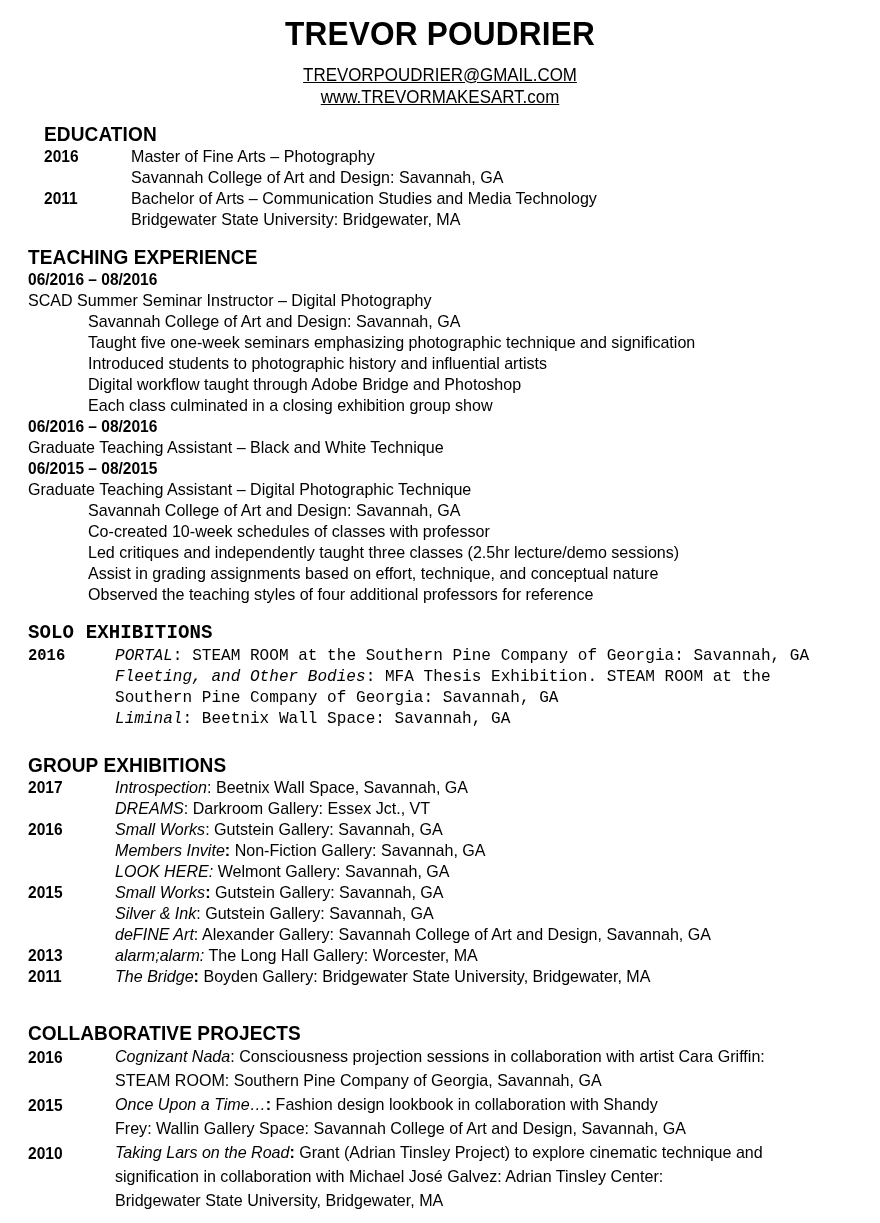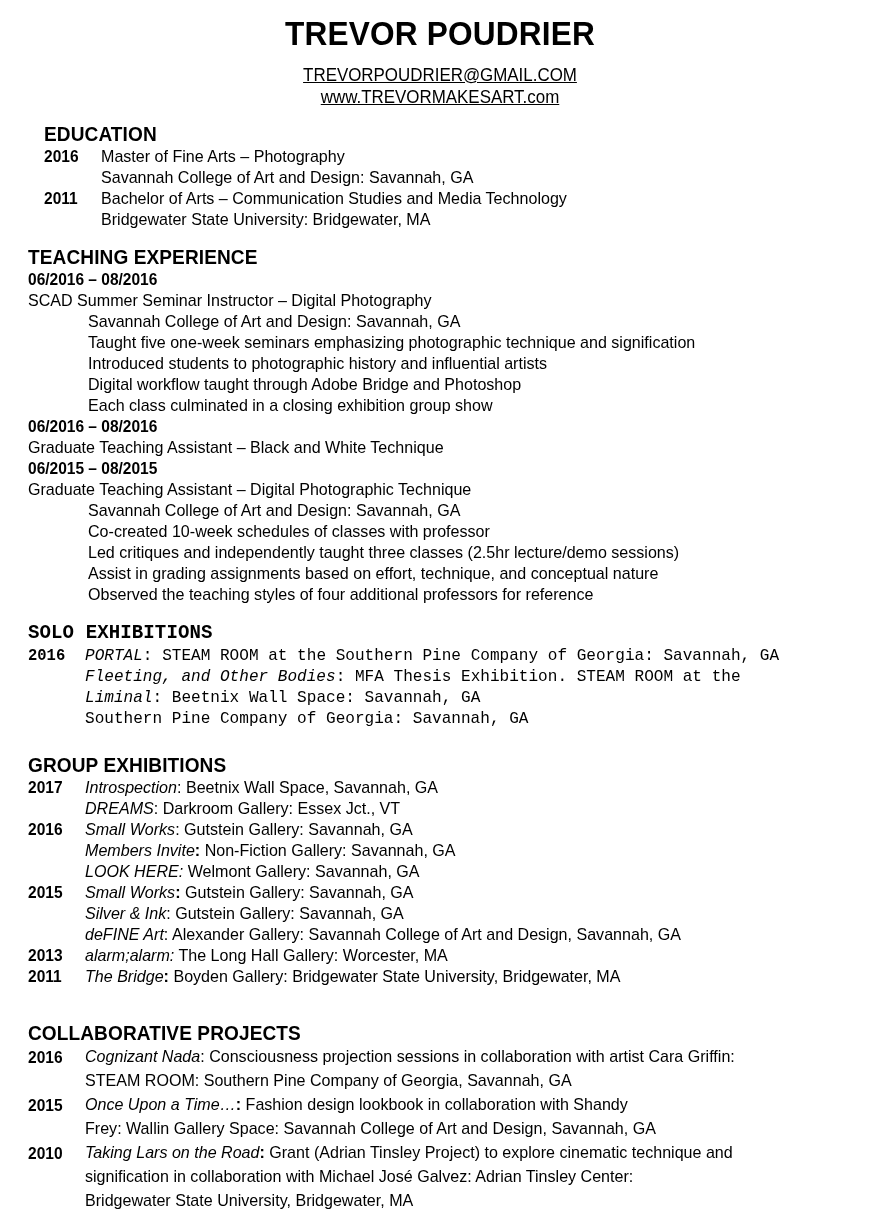--- a/index.html
+++ b/index.html
@@ -61,20 +61,21 @@
   .sec-gap-solo      { margin-top: 16px; font-family: Liberation Mono, monospace; }
   .sec-gap-group     { margin-top: 24px; }
   .sec-gap-collab    { margin-top: 34px; }
 
   
   .row {
     display: flex;
     align-items: flex-start;
     font-size: 17px;
     line-height: 21px;
+    gap: 30px;
   }
   .year {
     flex: 0 0 57px;
     font-weight: bold;
     font-size: 16.5px;
     line-height: 21px;
     transform: scaleX(0.94);
     transform-origin: left center;
   }
   .year.empty { visibility: hidden; }
@@ -182,25 +183,25 @@
         <div class="row">
           <div class="year">2016</div>
           <div class="content"><em>PORTAL</em><span>:</span><span> STEAM ROOM at the Southern Pine Company of Georgia: Savannah, GA</span></div>
         </div>
         <div class="row">
           <div class="year empty">0000</div>
           <div class="content"><em>Fleeting, and Other Bodies</em><span>:</span><span> MFA Thesis Exhibition. STEAM ROOM at the</span></div>
         </div>
         <div class="row">
           <div class="year empty">0000</div>
+          <div class="content"><span>Southern Pine Company of Georgia: Savannah, GA</span></div>
+        </div>
+        <div class="row">
+          <div class="year empty">0000</div>
           <div class="content"><em>Liminal</em><span>:</span><span> Beetnix Wall Space: Savannah, GA</span></div>
-        </div>
-        <div class="row">
-          <div class="year empty">0000</div>
-          <div class="content"><span>Southern Pine Company of Georgia: Savannah, GA</span></div>
         </div>
       </div>
   </div>
 
   <div class="section sec-gap-group">
     <div class="section-heading">GROUP EXHIBITIONS</div>
     <div id="group-entries">
         <div class="row">
           <div class="year">2017</div>
           <div class="content"><em>Introspection</em><span>:</span><span> Beetnix Wall Space, Savannah, GA</span></div>

